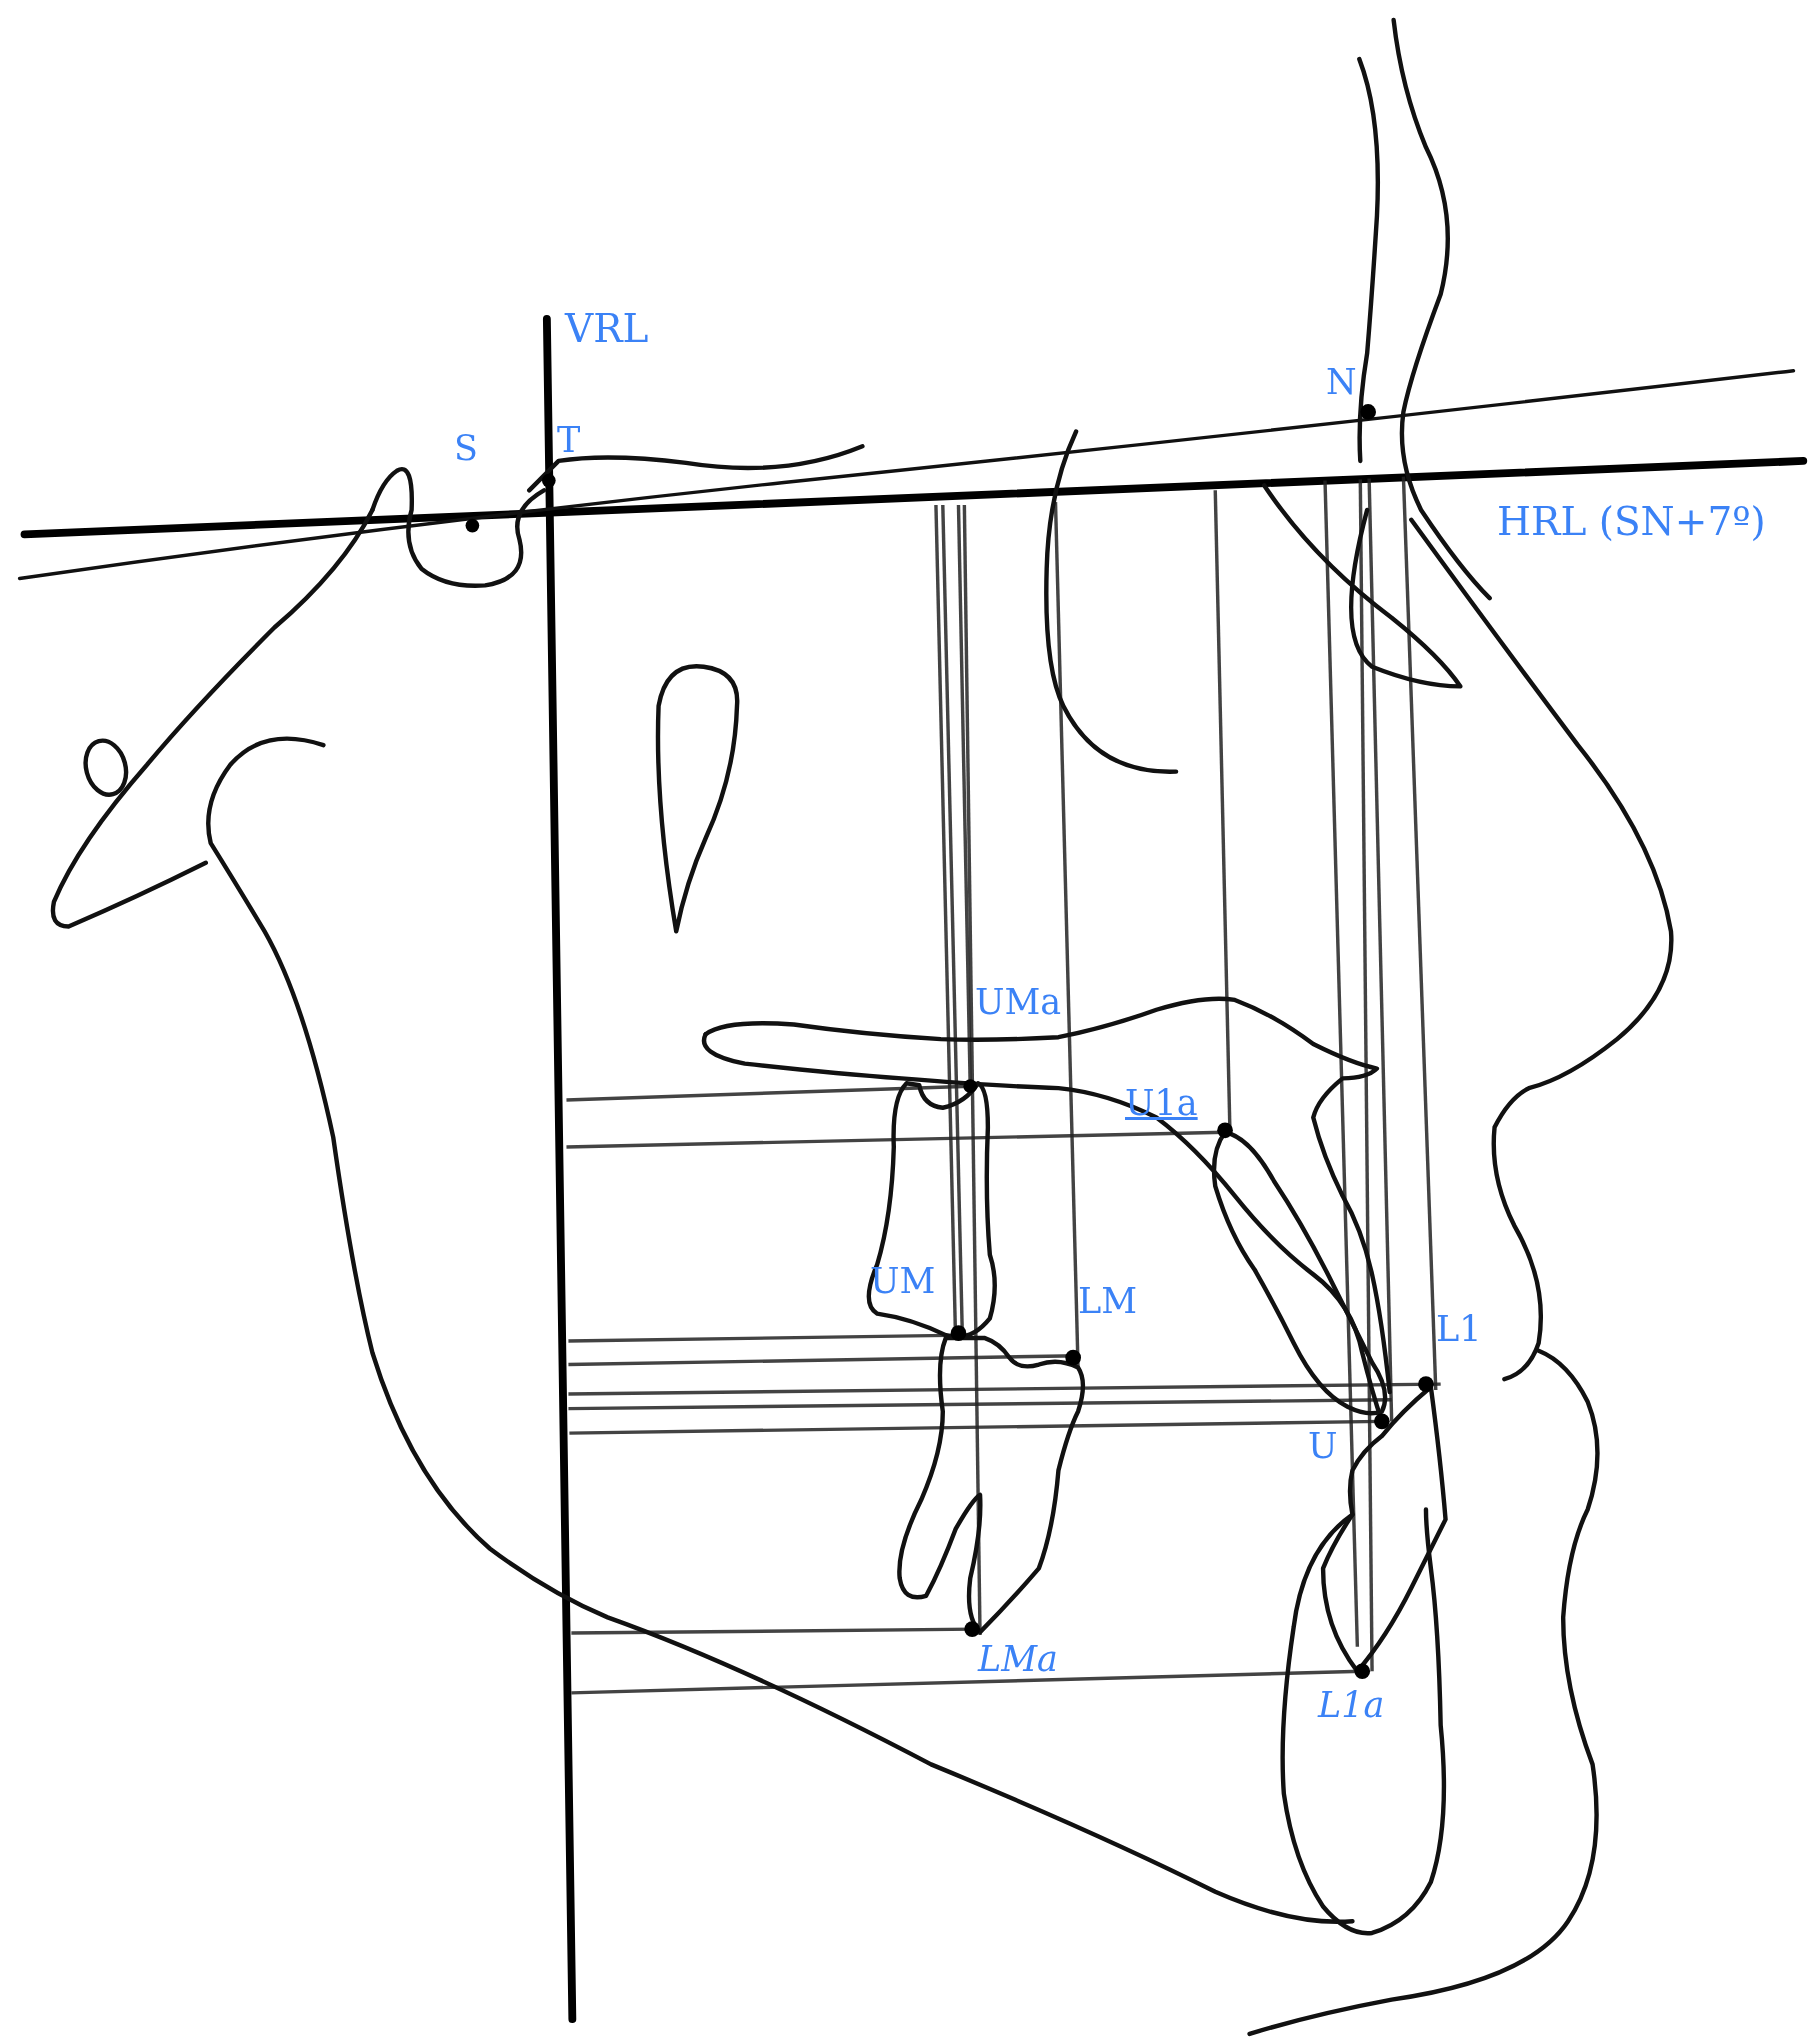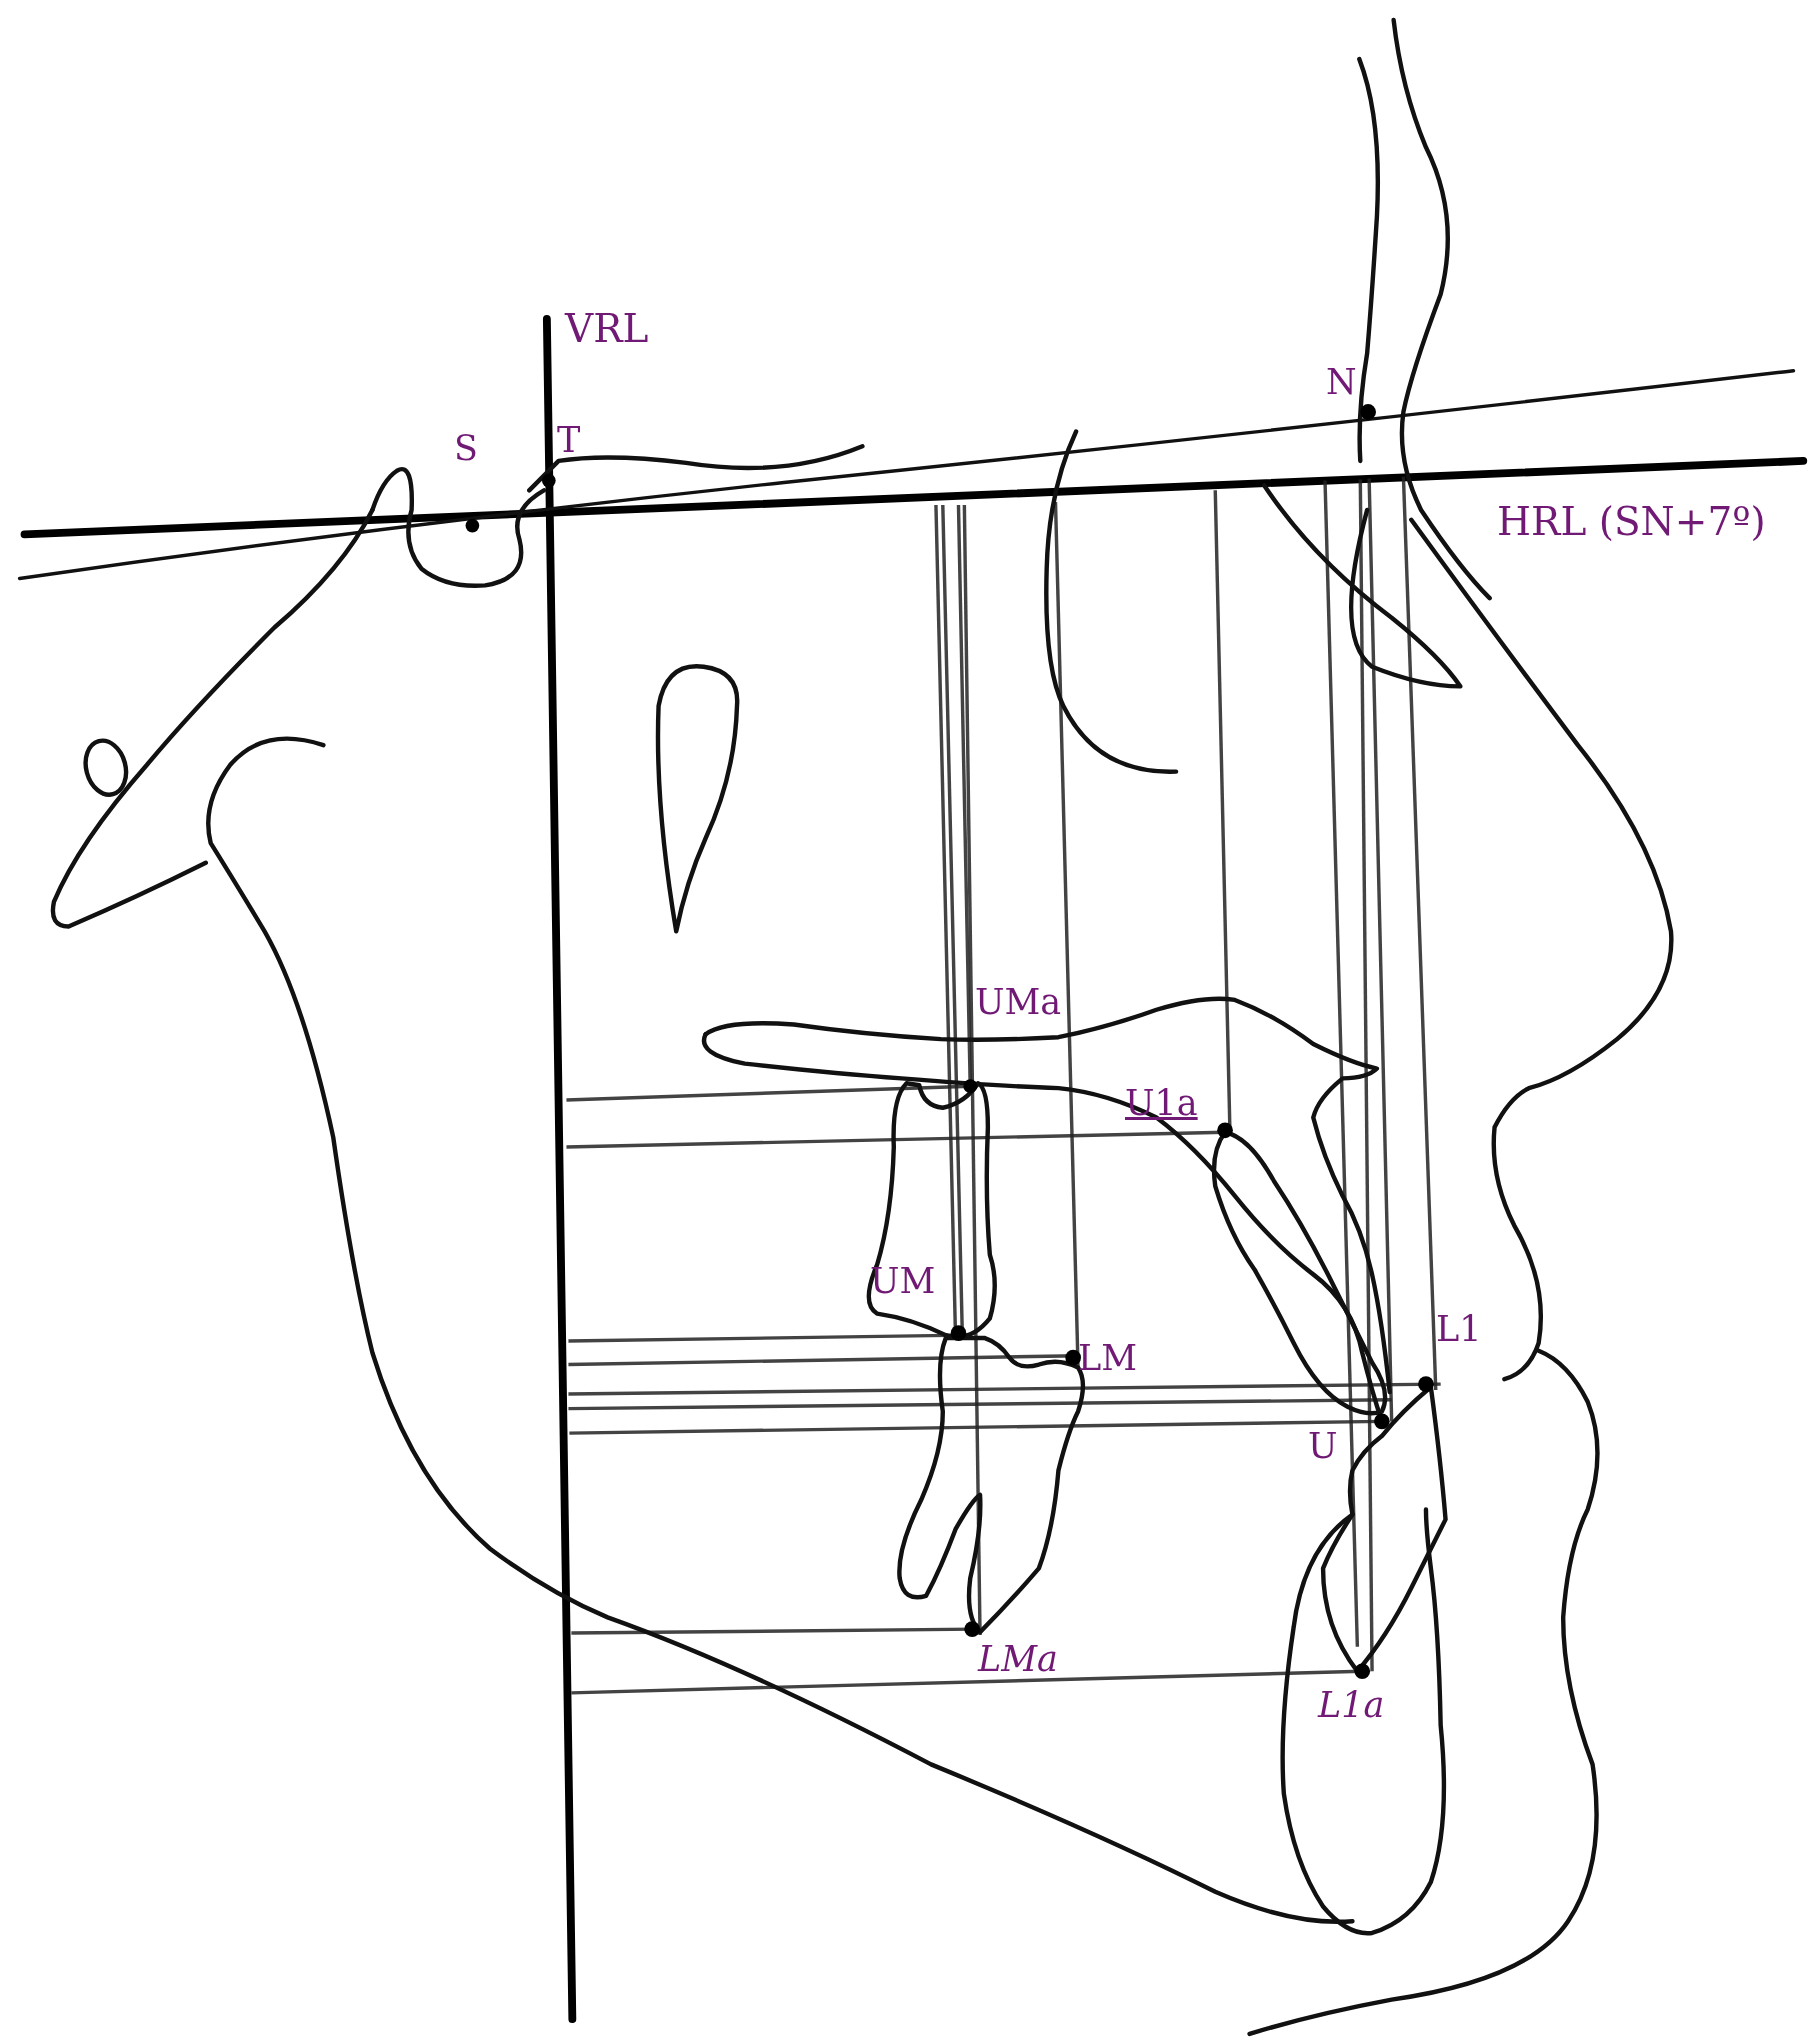--- a/index.html
+++ b/index.html
@@ -8,21 +8,21 @@
   svg { position: absolute; left: 0; top: 0; }
   .ref-thick { stroke: #000; stroke-width: 8; fill: none; stroke-linecap: round; }
   .ref-thin  { stroke: #111; stroke-width: 3.5; fill: none; stroke-linecap: round; }
   .proj      { stroke: #222; stroke-width: 3.5; fill: none; opacity: 0.85; }
   .trace     { stroke: #111; stroke-width: 4.5; fill: none; stroke-linecap: round; stroke-linejoin: round; }
   .pt        { fill: #000; }
   .lbl {
     position: absolute;
     font-family: "DejaVu Serif", "Liberation Serif", serif;
     font-size: 39px;
-    color: #701a75;
+    color: #3b82f6;
     white-space: nowrap;
     line-height: 1;
   }
   .lbl.small { font-size: 35px; }
 </style>
 </head>
 <body>
 
 <div id="stage">
   <svg width="1817" height="2044" viewBox="0 0 1854 2085">
@@ -101,19 +101,19 @@
 
   <div class="lbl" style="left:565px; top:309px;">VRL</div>
   <div class="lbl" style="left:1478px; top:502px;margin-left:19px;">HRL (SN+7º)</div>
 
   <div class="lbl small" style="left:454px; top:431px;">S</div>
   <div class="lbl small" style="left:557px; top:423px;">T</div>
   <div class="lbl small" style="left:1326px; top:365px;">N</div>
   <div class="lbl small" style="left:975px; top:985px;">UMa</div>
   <div class="lbl small" style="left:1125px; top:1086px;text-decoration:underline;">U1a</div>
   <div class="lbl small" style="left:870px; top:1264px;">UM</div>
-  <div class="lbl small" style="left:1078px; top:1341px;text-align:right;">LM</div>
+  <div class="lbl small" style="left:1078px; top:1284px;text-align:right;">LM</div>
   <div class="lbl small" style="left:1436px; top:1312px;">L1</div>
   <div class="lbl small" style="left:1308px; top:1429px;">U</div>
   <div class="lbl small" style="left:978px; top:1642px;font-style:italic;">LMa</div>
   <div class="lbl small" style="left:1318px; top:1688px;font-style:italic;">L1a</div>
 </div>
 
 
 </body></html>

